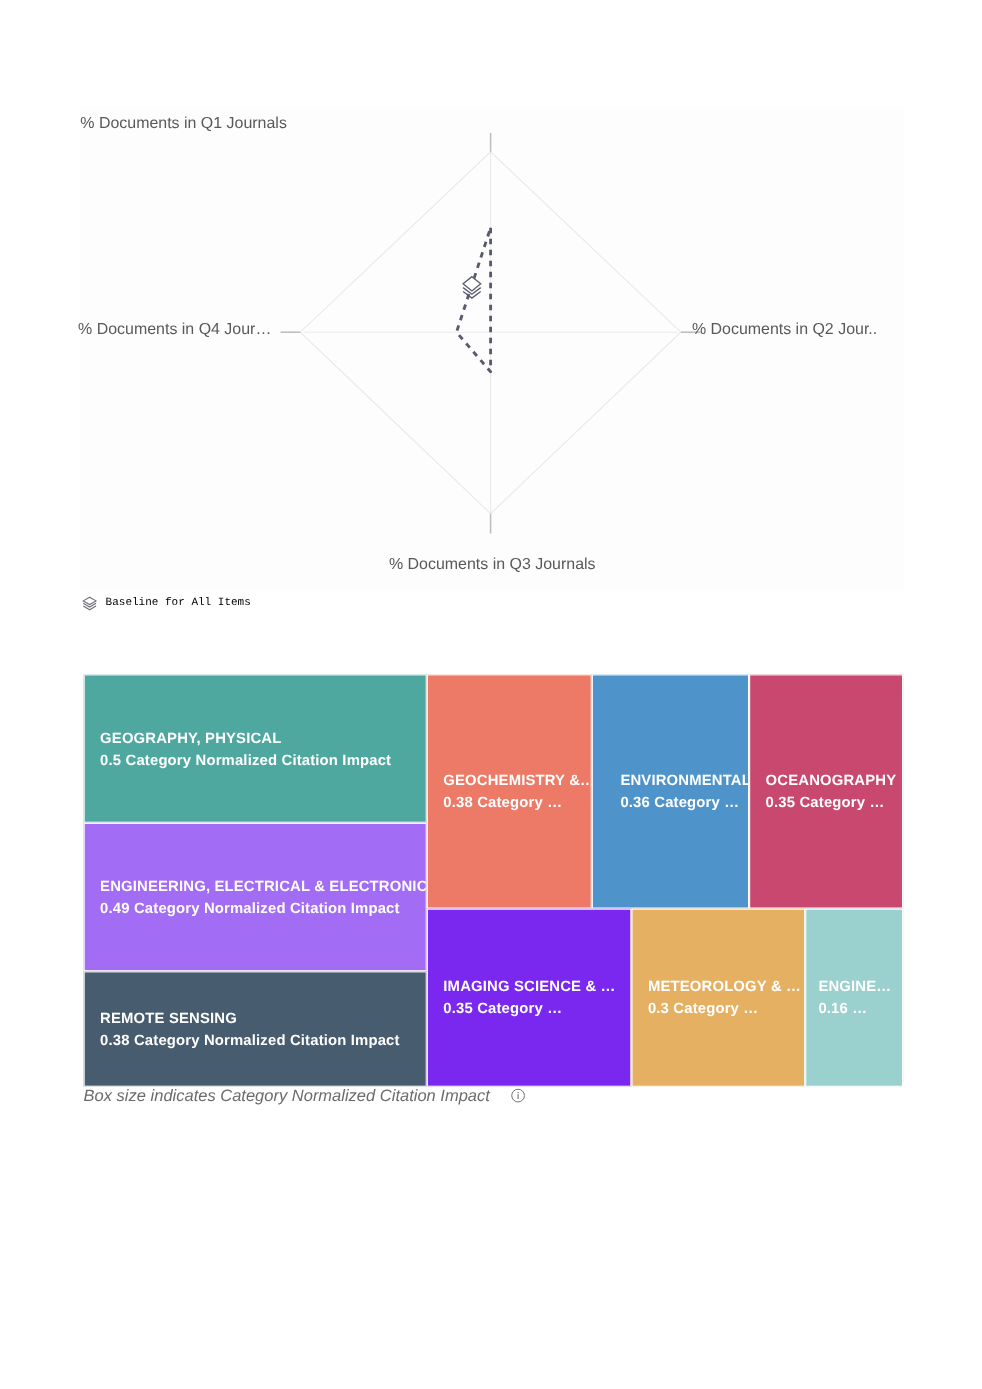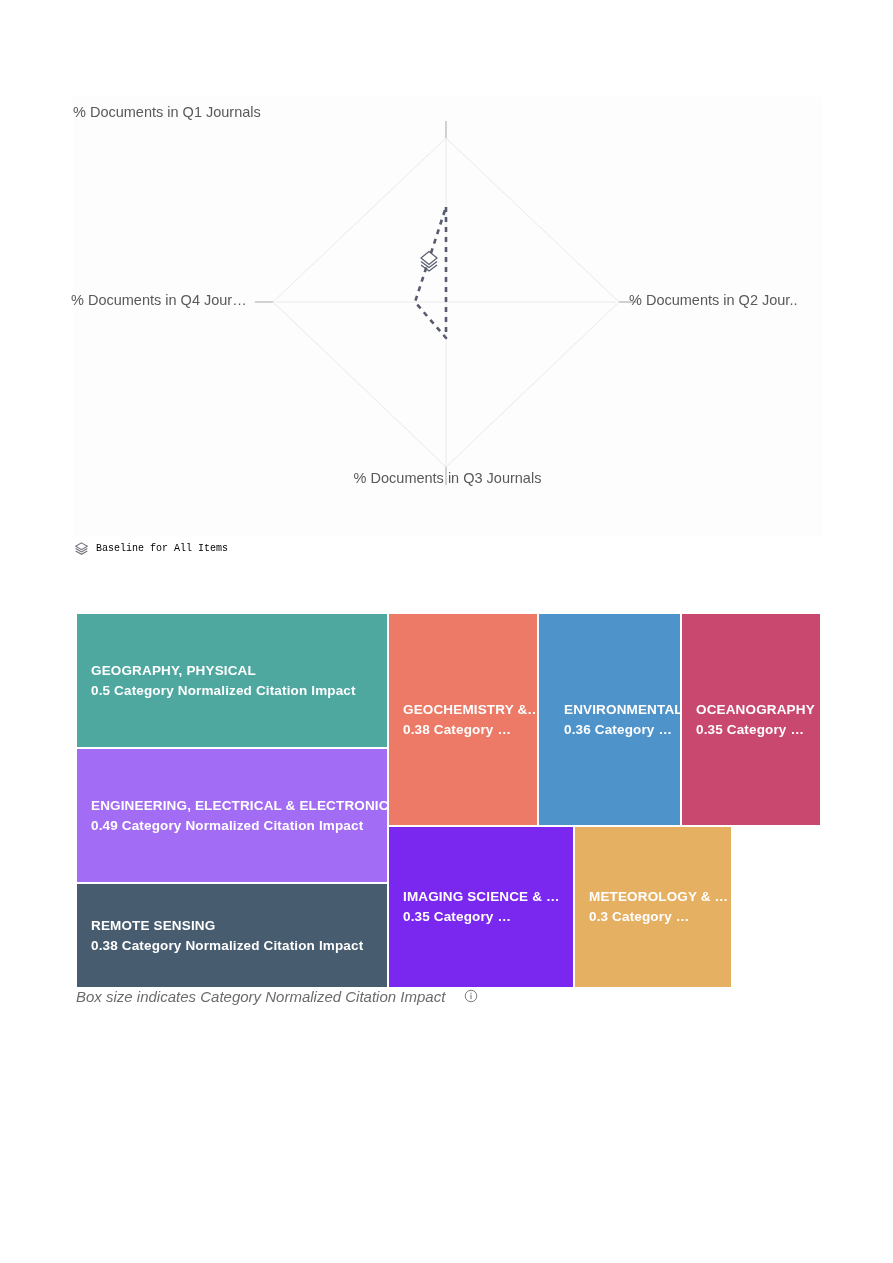--- a/index.html
+++ b/index.html
@@ -42,21 +42,21 @@
     white-space: nowrap;
     line-height: 1.2;
   }
   #axis-label-q1 {
     left: 0;
     top: 7px;
     width: 749px;
   }
   #axis-label-q3 {
     left: 0;
-    top: 373px;
+    top: 408px;
     width: 749px;
     text-align: center;
   }
   #axis-label-q4 {
     left: -2px;
     top: 195px;
     text-align: left;
   }
   #axis-label-q2 {
     left: 556px;
@@ -248,20 +248,26 @@
     </div>
   </div>
 
   <div class="tm-cell" style="left:498px; top:213px; width:158px; height:162px; background:#e6b063;">
     <div class="tm-inner">
       <div class="tm-title">METEOROLOGY &amp; …</div>
       <div class="tm-value">0.3 Category …</div>
     </div>
   </div>
 
+  <div class="tm-cell compact" style="left:656px; top:213px; width:89px; height:162px; background:#9ad0ce;">
+    <div class="tm-inner">
+      <div class="tm-title">ENGINE…</div>
+      <div class="tm-value">0.16 …</div>
+    </div>
+  </div>
 </div>
 
 <div id="treemap-caption">
   <span class="cap-text">Box size indicates Category Normalized Citation Impact</span>
   <span class="info-icon">
     <svg viewBox="0 0 16 16" width="14" height="14">
       <circle cx="8" cy="8" r="6.6" fill="none" stroke="#6b6b6b" stroke-width="1"></circle>
       <rect x="7.45" y="6.6" width="1.1" height="5" fill="#6b6b6b"></rect>
       <rect x="7.45" y="4.3" width="1.1" height="1.4" fill="#6b6b6b"></rect>
     </svg>

